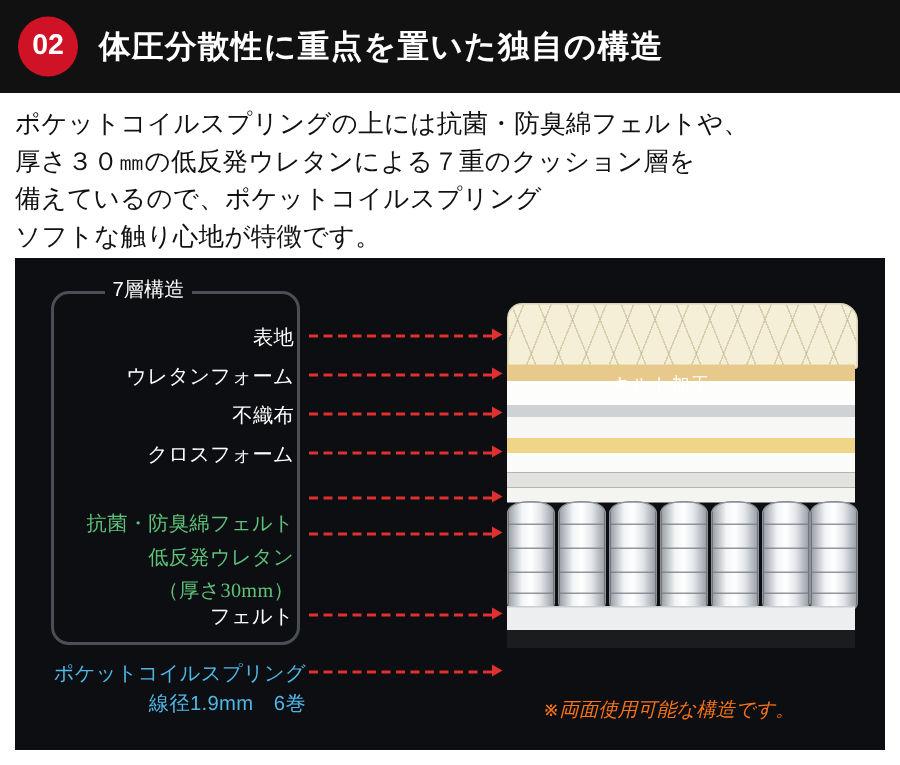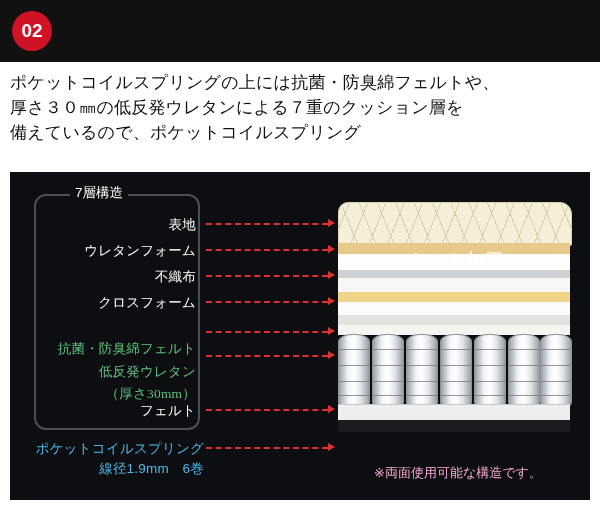--- a/index.html
+++ b/index.html
@@ -140,44 +140,46 @@
     background:#eceeef;
     border-top:1px solid #c9ccce;
   }
   .shadow{
     position:absolute;left:0;top:218px;width:232px;height:12px;
     background:#1a1c20;
   }
 
   .quiltlabel{
     position:absolute;left:398px;top:76px;
-    color:#ffffff;font-size:18px;letter-spacing:1px;
+    color:#ffffff;font-size:12px;letter-spacing:1px;
     white-space:nowrap;
     font-family:Liberation Serif, serif;
   }
 
   
   .footnote{
-    position:absolute;left:364px;top:292px;
-    color:#f9a8d4;font-size:13px;white-space:nowrap;
+    position:absolute;left:352px;top:292px;
+    color:#f97316;font-size:13px;white-space:nowrap;font-style:italic;
   }
 </style>
 </head>
 <body>
 
 <div class="page">
 
   <div class="header">
     <div class="badge">02</div>
+    <div class="header-title">体圧分散性に重点を置いた独自の構造</div>
   </div>
 
   <div class="lead">
     <div>ポケットコイルスプリングの上には抗菌・防臭綿フェルトや、</div>
     <div>厚さ３０㎜の低反発ウレタンによる７重のクッション層を</div>
     <div>備えているので、ポケットコイルスプリング</div>
+    <div>ソフトな触り心地が特徴です。</div>
   </div>
 
   <div class="figure">
 
     <div class="labelbox"></div>
     <div class="labelbox-title">7層構造</div>
 
     <div class="lbl" style="left:46px;top:70px;width:140px;">ウレタンフォーム</div>
     <div class="lbl" style="left:66px;top:44px;width:120px;">表地</div>
     <div class="lbl" style="left:56px;top:96px;width:130px;">不織布</div>

